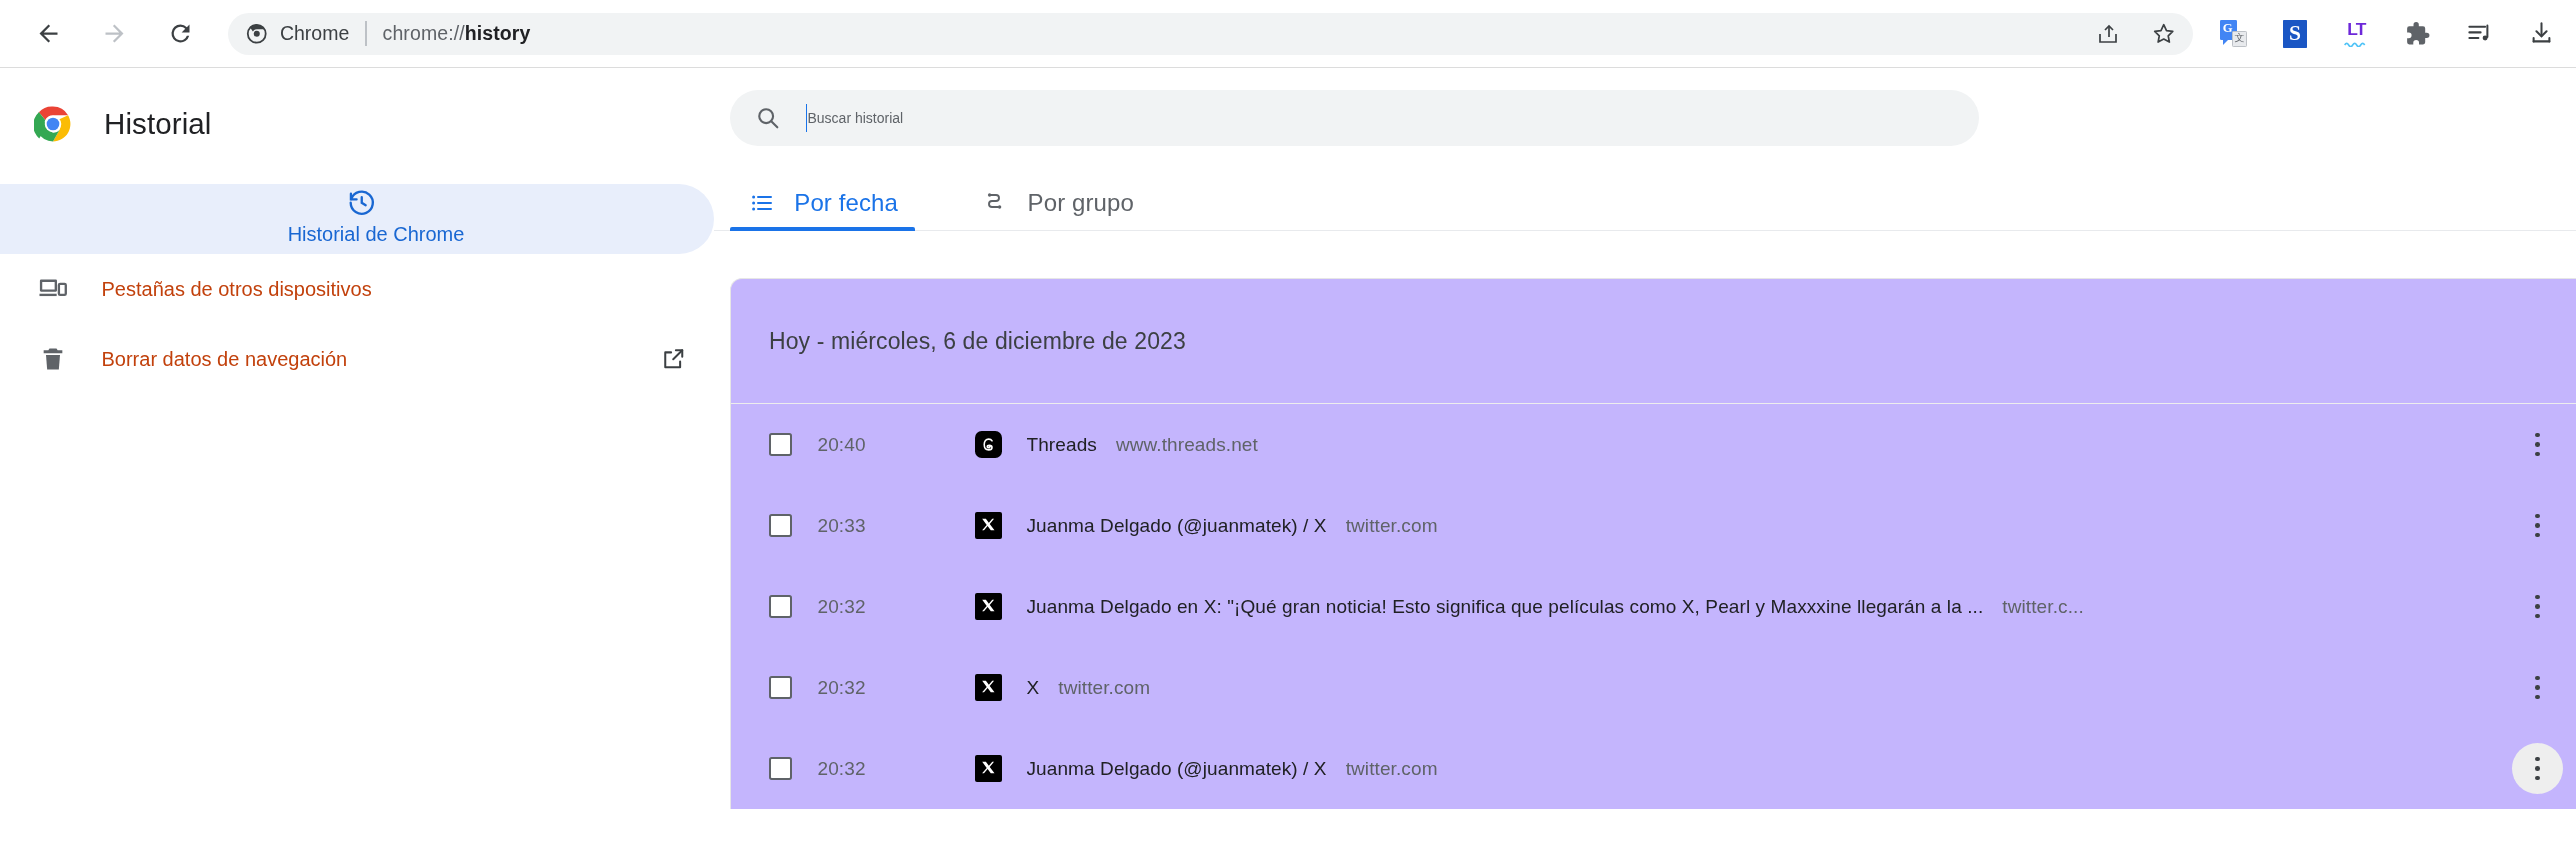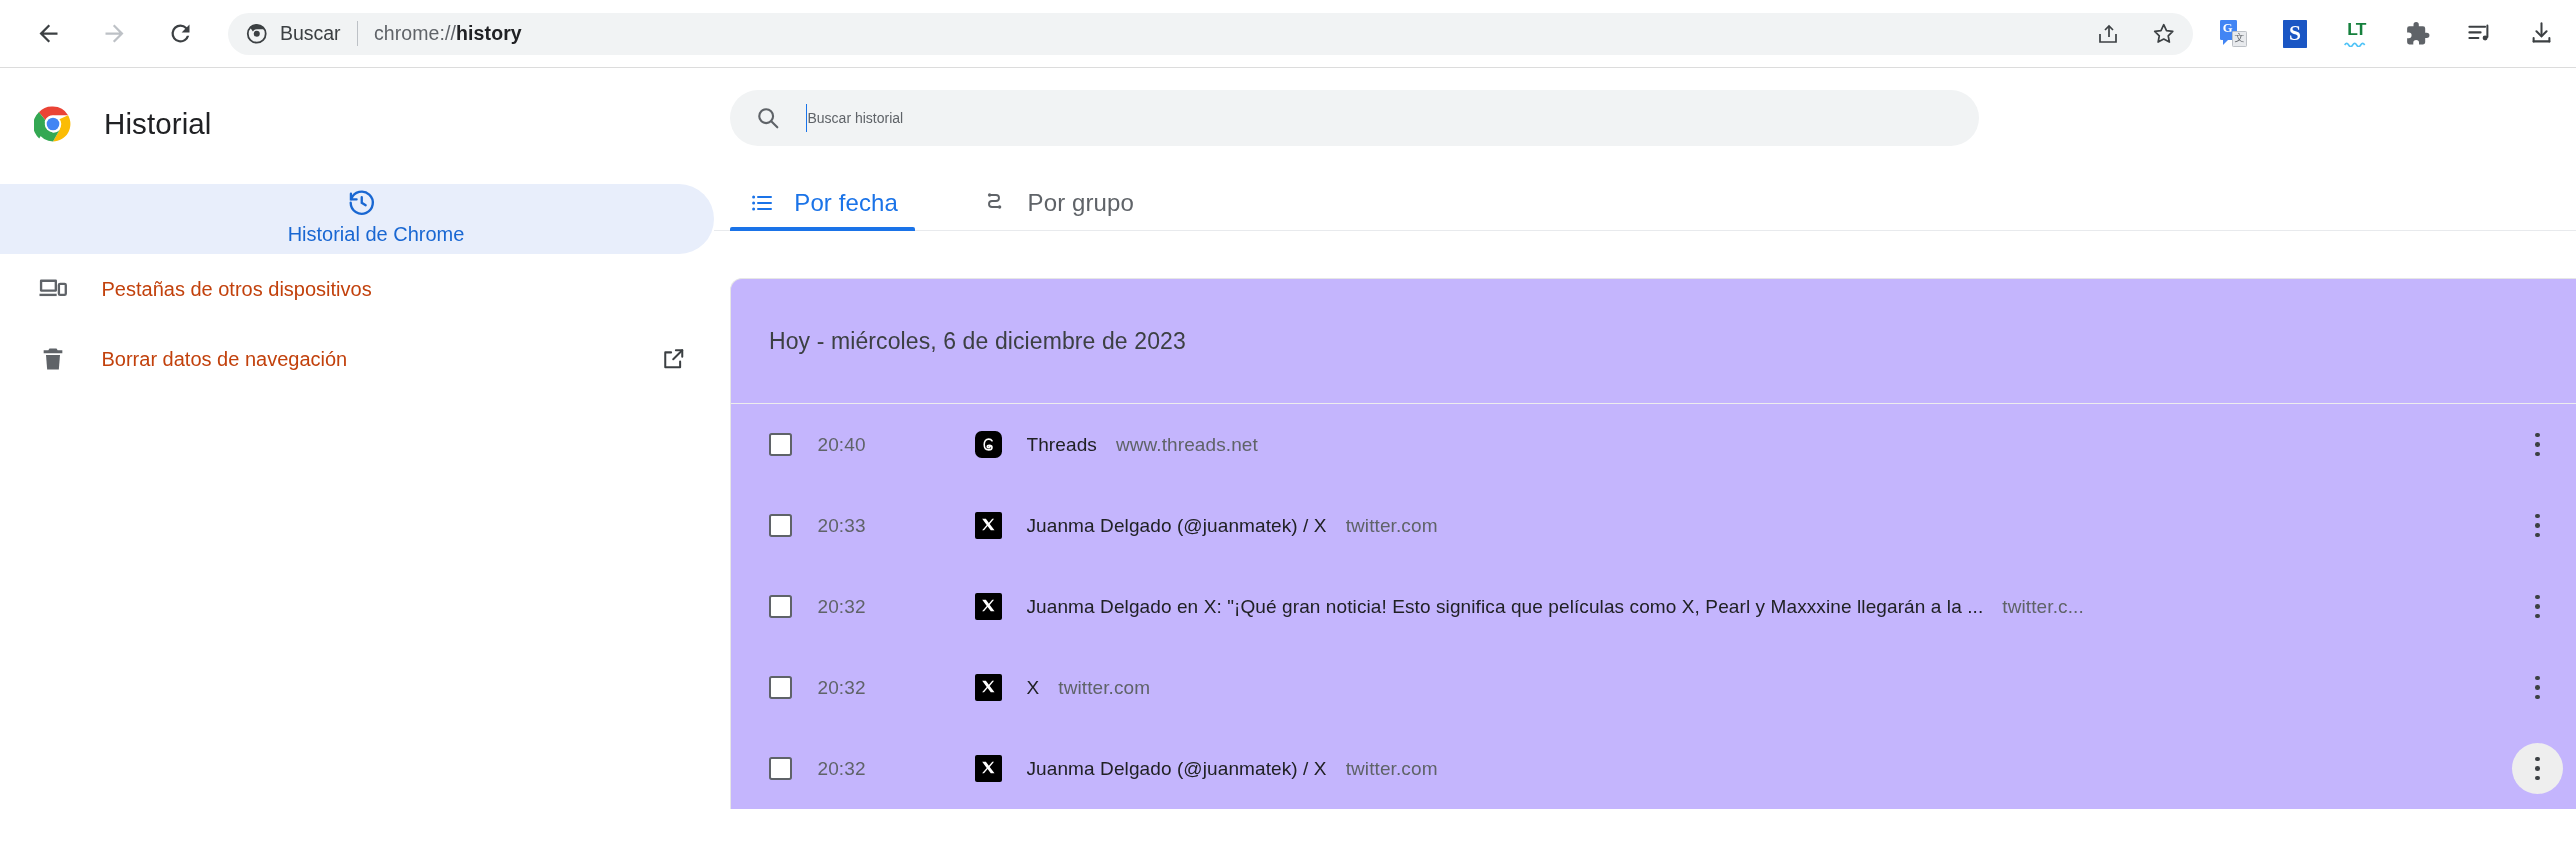--- a/index.html
+++ b/index.html
@@ -160,21 +160,21 @@
     line-height: 1;
     border-radius: 0.7px;
   }
 
   .ext-lt {
     width: 29.5px; height: 28px;
     position: relative;
     display: flex; align-items: flex-start; justify-content: center;
   }
   .ext-lt .lt-text {
-    font-size: 17.4px; font-weight: 700; color: #15803d;
+    font-size: 17.4px; font-weight: 700; color: #6d28d9;
     letter-spacing: -0.7px;
     line-height: 1.05;
   }
   .ext-lt .squiggle {
     position: absolute; left: 2px; bottom: 0.7px;
     width: 24px; height: 6px;
   }
 
   
   .page {
@@ -493,21 +493,21 @@
   </div>
 
   <div class="omnibox">
     <span class="omnibox-chrome-icon">
       <svg width="21.5" height="21.5" viewBox="0 0 24 24">
         <circle cx="12" cy="12" r="10" fill="none" stroke="#3c4043" stroke-width="2"></circle>
         <circle cx="12" cy="12" r="3.4" fill="#3c4043"></circle>
         <path d="M12 2a10 10 0 0 1 8.66 5H12a5 5 0 0 0-4.33 2.5L4.2 4.6A10 10 0 0 1 12 2z" fill="#3c4043"></path>
       </svg>
     </span>
-    <span class="omnibox-label">Buscar</span>
+    <span class="omnibox-label">Chrome</span>
     <span class="omnibox-sep"></span>
     <span class="omnibox-url"><span class="dim">chrome://</span><b>history</b></span>
 
     <div class="omnibox-actions">
       <span class="tb-icon">
         <svg width="24" height="24" viewBox="0 0 24 24" fill="none" stroke="#3c4043" stroke-width="1.7">
           <path d="M4 12v8h16v-8"></path>
           <path d="M9 8l4-4 4 4"></path>
           <path d="M13 4v11"></path>
         </svg>

